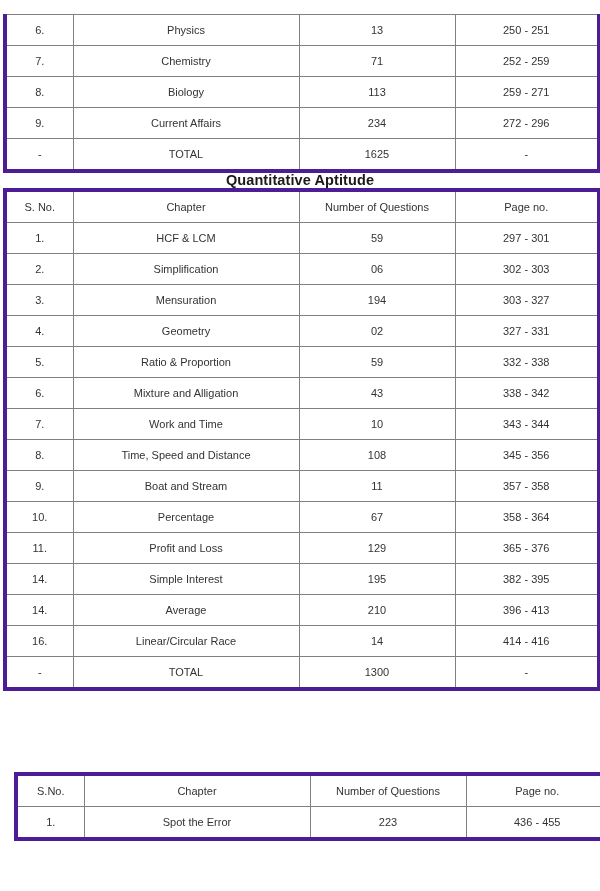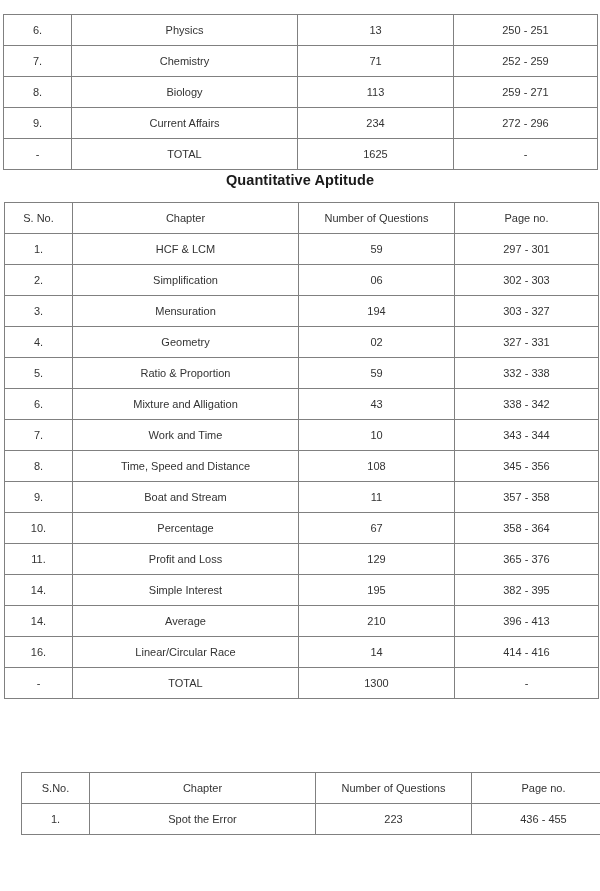--- a/index.html
+++ b/index.html
@@ -30,21 +30,21 @@
     color: #1a1a1a;
     letter-spacing: 0.1px;
   }
 
   
   table.toc {
     border-collapse: collapse;
     table-layout: fixed;
     width: 594px;
     margin: 0 auto;
-    border: 1px solid #4c1d95;
+    border: 4px solid #4c1d95;
   }
   table.toc td,
   table.toc th {
     border: 1px solid #808080;
     font-weight: normal;
     font-size: 11px;
     color: #333333;
     padding: 0;
     height: 30px;
     vertical-align: middle;
@@ -69,26 +69,26 @@
 
   
   .table-continued {
     position: absolute;
     top: 14px;
     left: 3px;
   }
   .table-continued table.toc { border-top: 1px solid #808080; }
 
   .block-qa { position: absolute; top: 172px; left: 0; width: 600px; }
-  .block-qa .section-title { margin-bottom: 14px; }
+  .block-qa .section-title { margin-bottom: 0; }
   .block-qa .tbl-wrap { padding-left: 3px; }
 
   .block-en { position: absolute; top: 772px; left: 0; width: 600px; }
   .block-en .section-title { margin-bottom: 19px; }
-  .block-en .tbl-wrap { padding-left: 21px; }
+  .block-en .tbl-wrap { padding-left: 14px; }
 
   td.num-low { padding-top: 9px; }
 </style>
 </head>
 <body>
 
 <div class="page">
 
   <div class="table-continued">
     <table class="toc">

